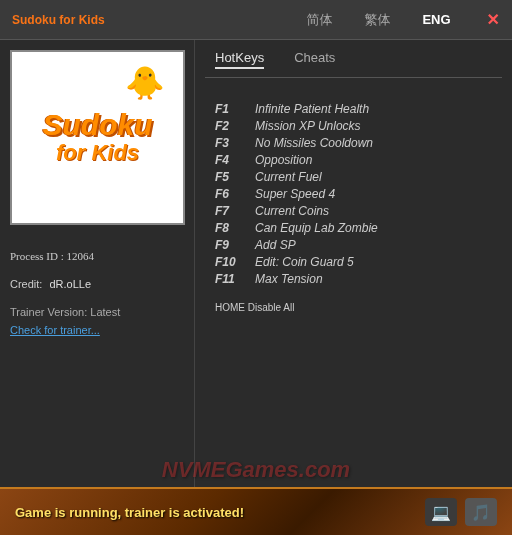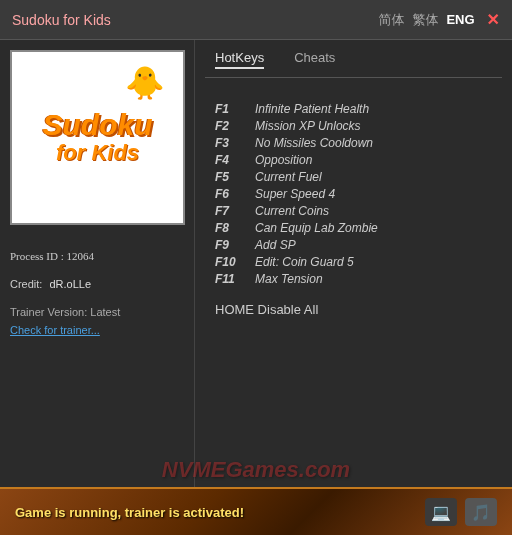--- a/index.html
+++ b/index.html
@@ -16,28 +16,28 @@
     #title-bar {
       display: flex;
       align-items: center;
       justify-content: space-between;
       background: #3a3a3a;
       height: 40px;
       padding: 0 12px;
       border-bottom: 1px solid #555;
     }
     #title-text {
-      color: #fca5a5;
-      font-size: 14px;
-      font-weight: normal;
+      color: #f97316;
+      font-size: 12px;
+      font-weight: bold;
     }
     #lang-buttons {
       display: flex;
       align-items: center;
-      gap: 0;
+      gap: 24px;
     }
     .lang-btn {
       color: #aaa;
       font-size: 13px;
       cursor: pointer;
       padding: 2px 4px;
     }
     .lang-btn.active {
       color: #ffffff;
       font-weight: bold;
@@ -142,21 +142,21 @@
     }
     .cheat-desc {
       color: #cccccc;
       font-size: 12px;
     }
 
     #disable-all {
       margin-top: 16px;
       padding-left: 10px;
       color: #cccccc;
-      font-size: 13px;
+      font-size: 10px;
     }
 
     
     #status-bar {
       height: 48px;
       background: linear-gradient(135deg, #8B4513 0%, #5c2a00 40%, #3a1a00 60%, #8B4513 100%);
       display: flex;
       align-items: center;
       justify-content: space-between;
       padding: 8px 15px;

